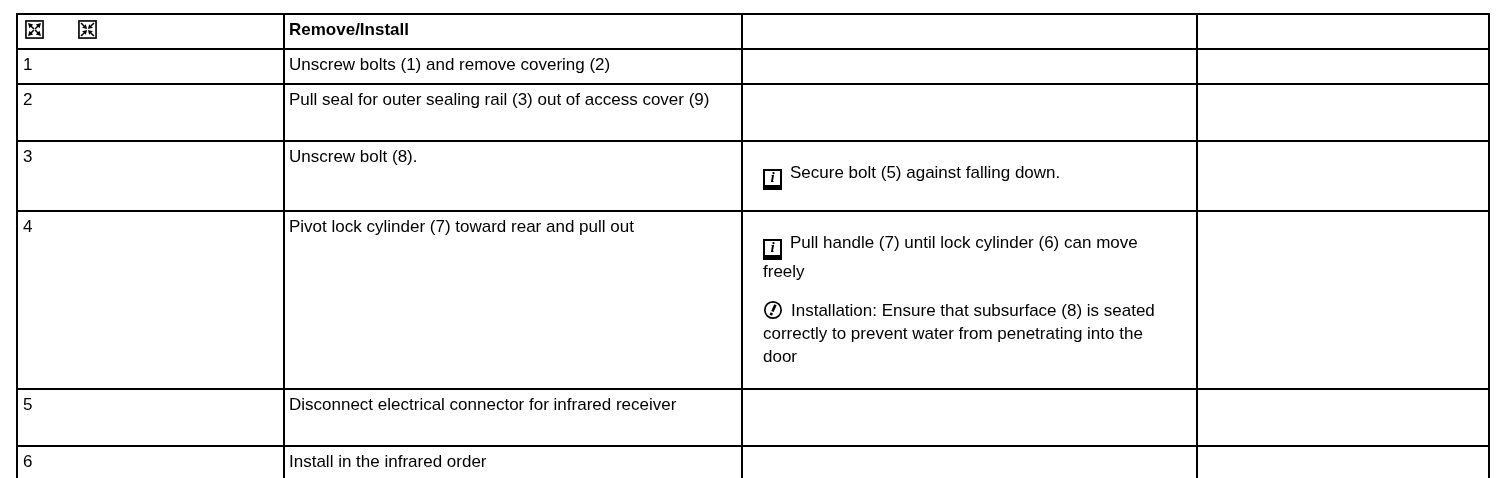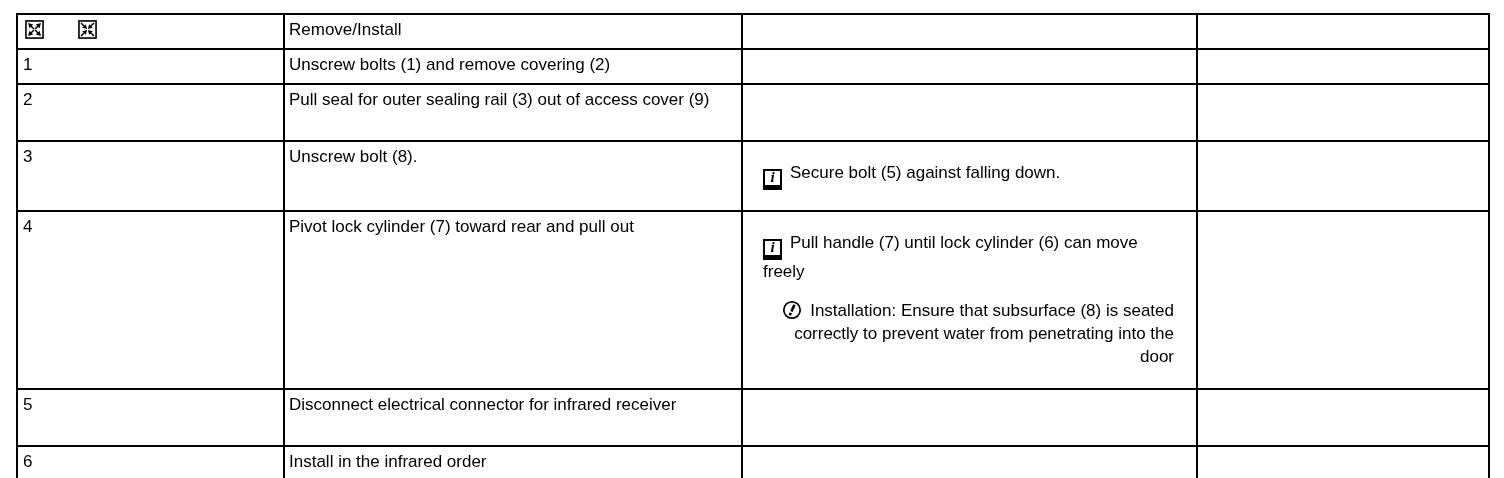--- a/index.html
+++ b/index.html
@@ -28,42 +28,42 @@
   col.c4 { width: 292px; }
   td {
     border: 2px solid #000000;
     vertical-align: top;
     padding: 3px 6px 4px 4px;
     font-size: 17px;
     line-height: 23px;
     overflow: hidden;
     word-wrap: break-word;
   }
-  thead td { height: 26px; }
+  thead td { height: 26px; font-weight: bold; }
   tbody tr:nth-child(1) td { height: 26px; }
   tbody tr:nth-child(2) td { height: 48px; }
   tbody tr:nth-child(3) td { height: 35px; }
   tbody tr:nth-child(4) td { height: 151px; }
   tbody tr:nth-child(5) td { height: 48px; }
   tbody tr:nth-child(6) td { height: 33px; }
   .hdr-icons {
     display: flex;
     align-items: center;
     gap: 34px;
     padding: 2px 0 0 3px;
   }
   .hdr-icon {
     width: 19px;
     height: 19px;
     display: inline-block;
     cursor: pointer;
   }
   .hdr-icon svg { display: block; }
   .note { margin: 16px; }
-  .note + .note { margin-top: 2px; text-align: right; }
+  .note + .note { margin-top: 2px; }
   .note-icon { margin-right: 8px; }
   .note-icon.info {
     display: inline-block;
     box-sizing: border-box;
     width: 19px;
     height: 21px;
     border: 2px solid #000000;
     border-bottom-width: 5px;
     font-family: "Liberation Serif", "DejaVu Serif", serif;
     font-weight: bold;

